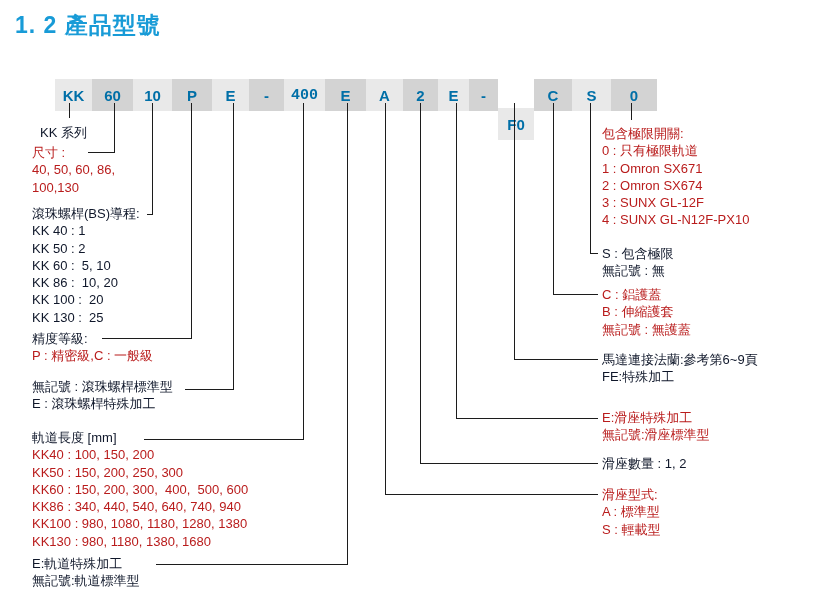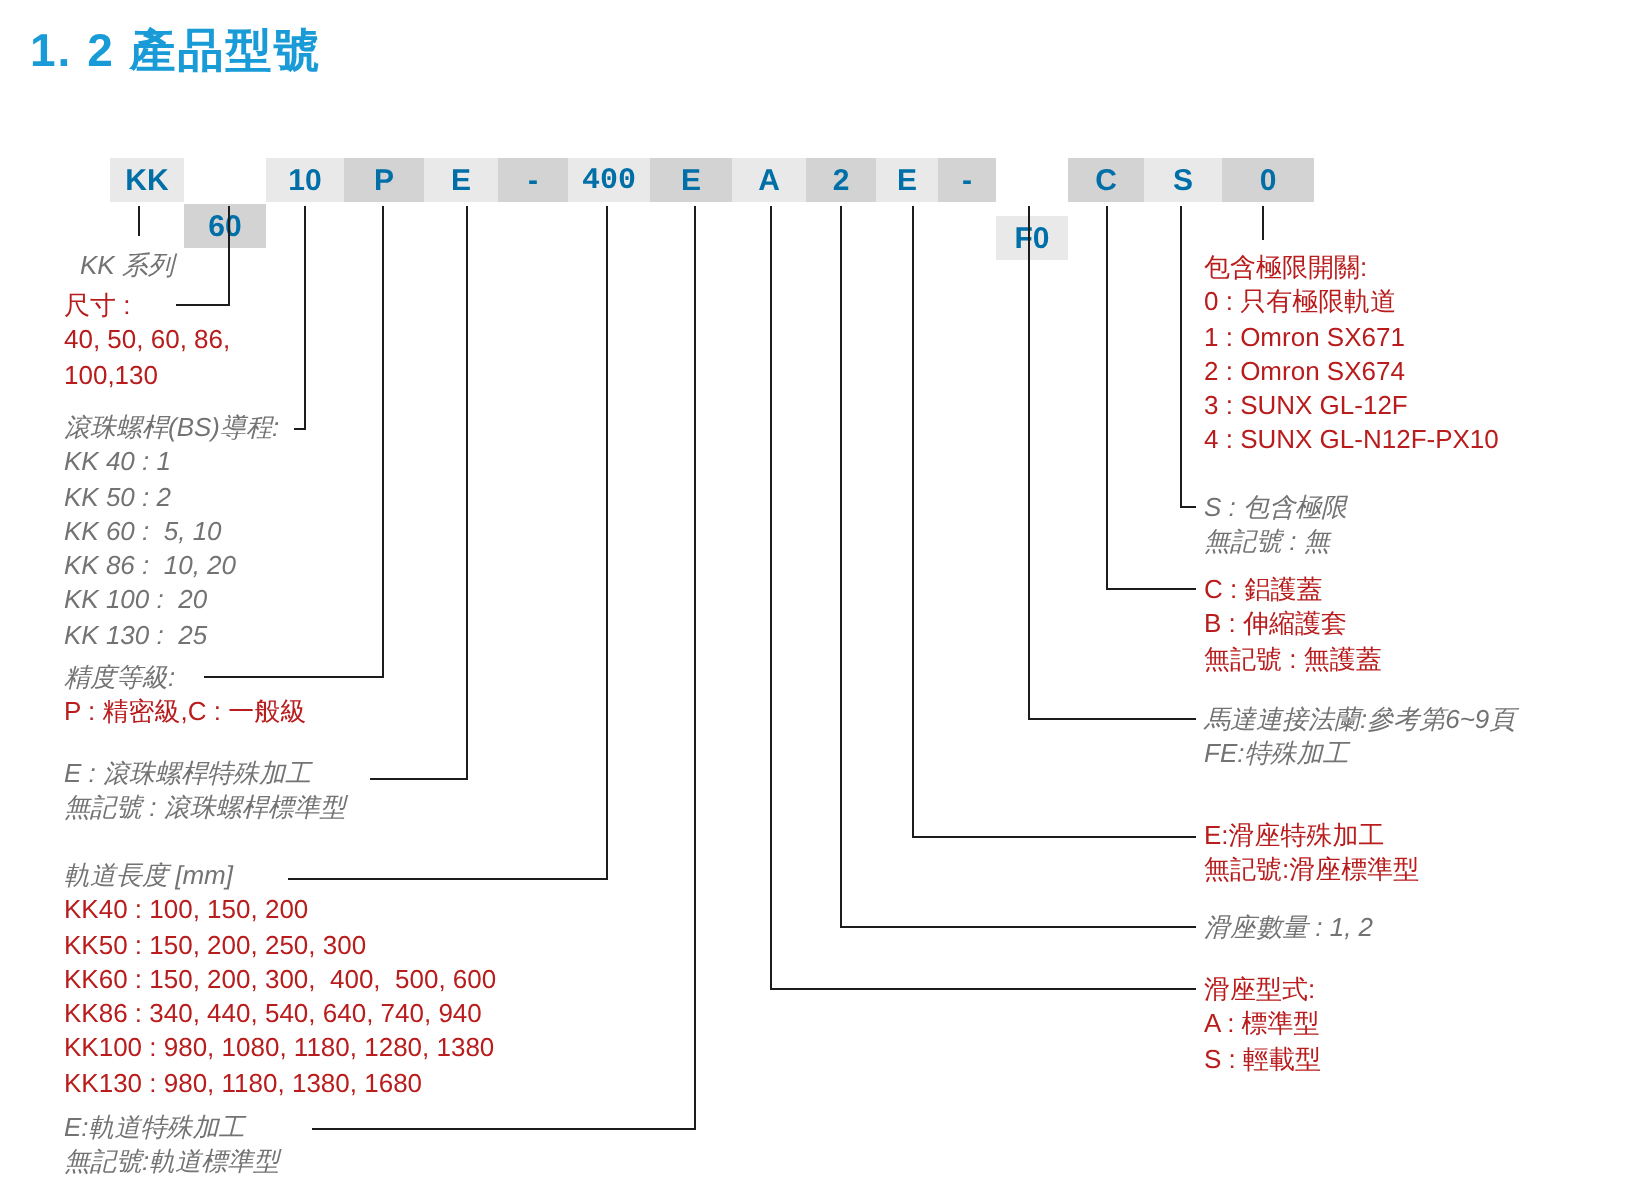--- a/index.html
+++ b/index.html
@@ -16,45 +16,45 @@
     letter-spacing:1px;
   }
   
   #model-bar{
     position:absolute;left:55px;top:79px;height:22px;
     display:flex;flex-direction:row;
   }
   .seg{
     display:flex;align-items:center;justify-content:center;
     font-size:15px;font-weight:bold;color:#006fa7;
-    height:22px;
+    height:32px;
   }
   .seg.light{background:#e9e9e9;}
   .seg.dark{background:#d3d3d3;}
   
   .hline,.vline{position:absolute;background:#1c1c1c;}
   .vline{width:1px;}
   .hline{height:1px;}
   
   .callout{
     position:absolute;
     font-size:13px;line-height:17.3px;
     white-space:pre;
   }
-  .t-dark{color:#737373;font-style:italic;}
+  .t-dark{color:#0f172a;}
   .t-blue{color:#b91c1c;}
 </style>
 </head>
 <body>
 
 <div id="page">
   <div class="title">1. 2 產品型號</div>
   <div id="model-bar">
       <div class="seg light" style="width: 37px;">KK</div>
-      <div class="seg dark" style="width: 41px; margin-top: 23px;">60</div>
+      <div class="seg dark" style="width: 41px;">60</div>
       <div class="seg light" style="width: 39px;">10</div>
       <div class="seg dark" style="width: 40px;">P</div>
       <div class="seg light" style="width: 37px;">E</div>
       <div class="seg dark" style="width: 35px;">-</div>
       <div class="seg light" style="width: 41px; font-family: Liberation Mono, monospace;">400</div>
       <div class="seg dark" style="width: 41px;">E</div>
       <div class="seg light" style="width: 37px;">A</div>
       <div class="seg dark" style="width: 35px;">2</div>
       <div class="seg light" style="width: 31px;">E</div>
       <div class="seg dark" style="width: 29px;">-</div>
@@ -89,21 +89,21 @@
       <div class="hline" style="left: 456px; top: 418px; width: 142px;"></div>
       <div class="hline" style="left: 514px; top: 359px; width: 84px;"></div>
       <div class="hline" style="left: 553px; top: 294px; width: 45px;"></div>
       <div class="hline" style="left: 590px; top: 253px; width: 8px;"></div>
     </div>
   <div id="callouts">
       <div class="callout" style="left: 40px; top: 124px;"><div class="t-dark">KK 系列</div></div>
       <div class="callout" style="left: 32px; top: 144px;"><div class="t-blue">尺寸 : </div><div class="t-blue">40, 50, 60, 86,</div><div class="t-blue">100,130</div></div>
       <div class="callout" style="left: 32px; top: 205px;"><div class="t-dark">滾珠螺桿(BS)導程:</div><div class="t-dark">KK 40 : 1</div><div class="t-dark">KK 50 : 2</div><div class="t-dark">KK 60 :  5, 10</div><div class="t-dark">KK 86 :  10, 20</div><div class="t-dark">KK 100 :  20</div><div class="t-dark">KK 130 :  25</div></div>
       <div class="callout" style="left: 32px; top: 330px;"><div class="t-dark">精度等級:</div><div class="t-blue">P : 精密級,C : 一般級</div></div>
-      <div class="callout" style="left: 32px; top: 378px;"><div class="t-dark">E : 滾珠螺桿特殊加工</div><div class="t-dark">無記號 : 滾珠螺桿標準型</div></div>
+      <div class="callout" style="left: 32px; top: 378px;"><div class="t-dark">無記號 : 滾珠螺桿標準型</div><div class="t-dark">E : 滾珠螺桿特殊加工</div></div>
       <div class="callout" style="left: 32px; top: 429px;"><div class="t-dark">軌道長度 [mm]</div><div class="t-blue">KK40 : 100, 150, 200</div><div class="t-blue">KK50 : 150, 200, 250, 300</div><div class="t-blue">KK60 : 150, 200, 300,  400,  500, 600</div><div class="t-blue">KK86 : 340, 440, 540, 640, 740, 940</div><div class="t-blue">KK100 : 980, 1080, 1180, 1280, 1380</div><div class="t-blue">KK130 : 980, 1180, 1380, 1680</div></div>
       <div class="callout" style="left: 32px; top: 555px;"><div class="t-dark">E:軌道特殊加工</div><div class="t-dark">無記號:軌道標準型</div></div>
       <div class="callout" style="left: 602px; top: 125px;"><div class="t-blue">包含極限開關:</div><div class="t-blue">0 : 只有極限軌道</div><div class="t-blue">1 : Omron SX671</div><div class="t-blue">2 : Omron SX674</div><div class="t-blue">3 : SUNX GL-12F</div><div class="t-blue">4 : SUNX GL-N12F-PX10</div></div>
       <div class="callout" style="left: 602px; top: 245px;"><div class="t-dark">S : 包含極限</div><div class="t-dark">無記號 : 無</div></div>
       <div class="callout" style="left: 602px; top: 286px;"><div class="t-blue">C : 鋁護蓋</div><div class="t-blue">B : 伸縮護套</div><div class="t-blue">無記號 : 無護蓋</div></div>
       <div class="callout" style="left: 602px; top: 351px;"><div class="t-dark">馬達連接法蘭:參考第6~9頁</div><div class="t-dark">FE:特殊加工</div></div>
       <div class="callout" style="left: 602px; top: 409px;"><div class="t-blue">E:滑座特殊加工</div><div class="t-blue">無記號:滑座標準型</div></div>
       <div class="callout" style="left: 602px; top: 455px;"><div class="t-dark">滑座數量 : 1, 2</div></div>
       <div class="callout" style="left: 602px; top: 486px;"><div class="t-blue">滑座型式:</div><div class="t-blue">A : 標準型</div><div class="t-blue">S : 輕載型</div></div>
     </div>

